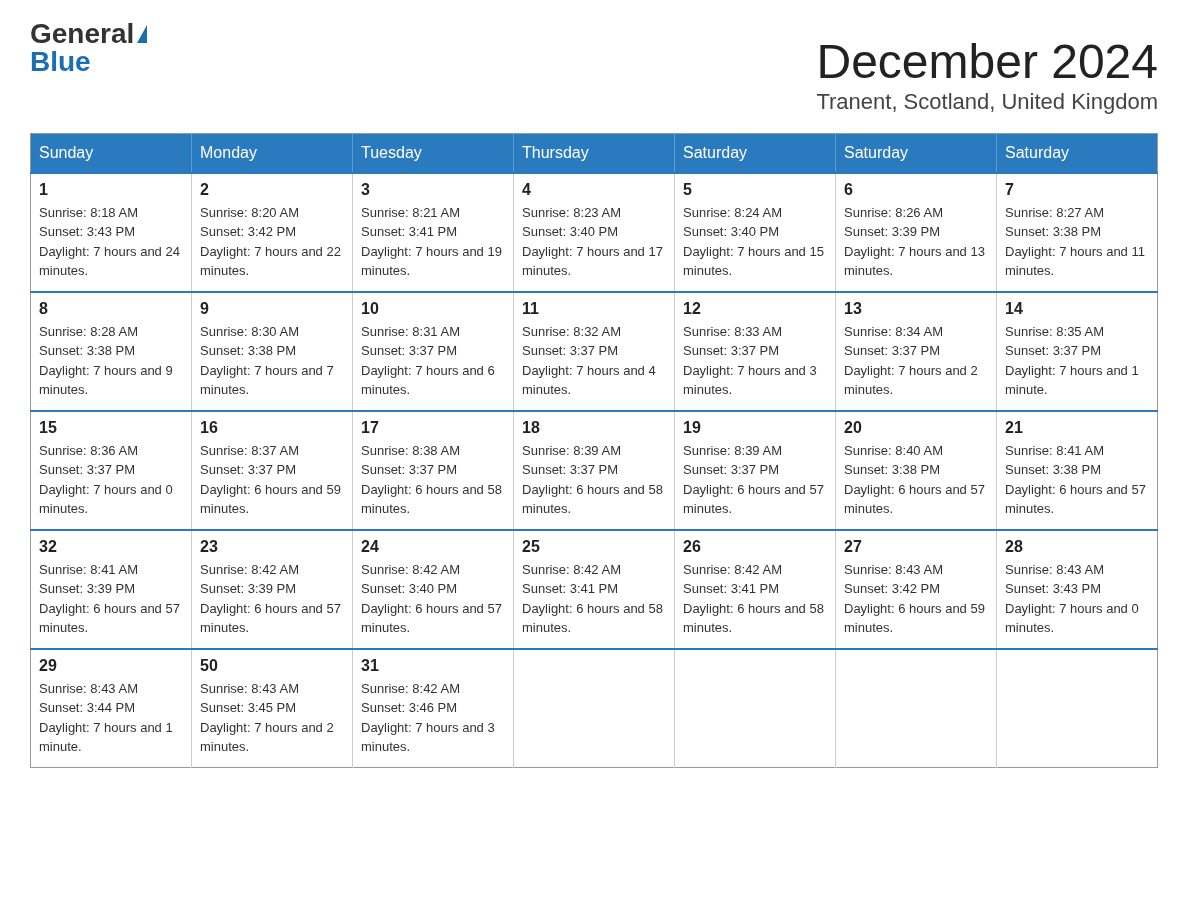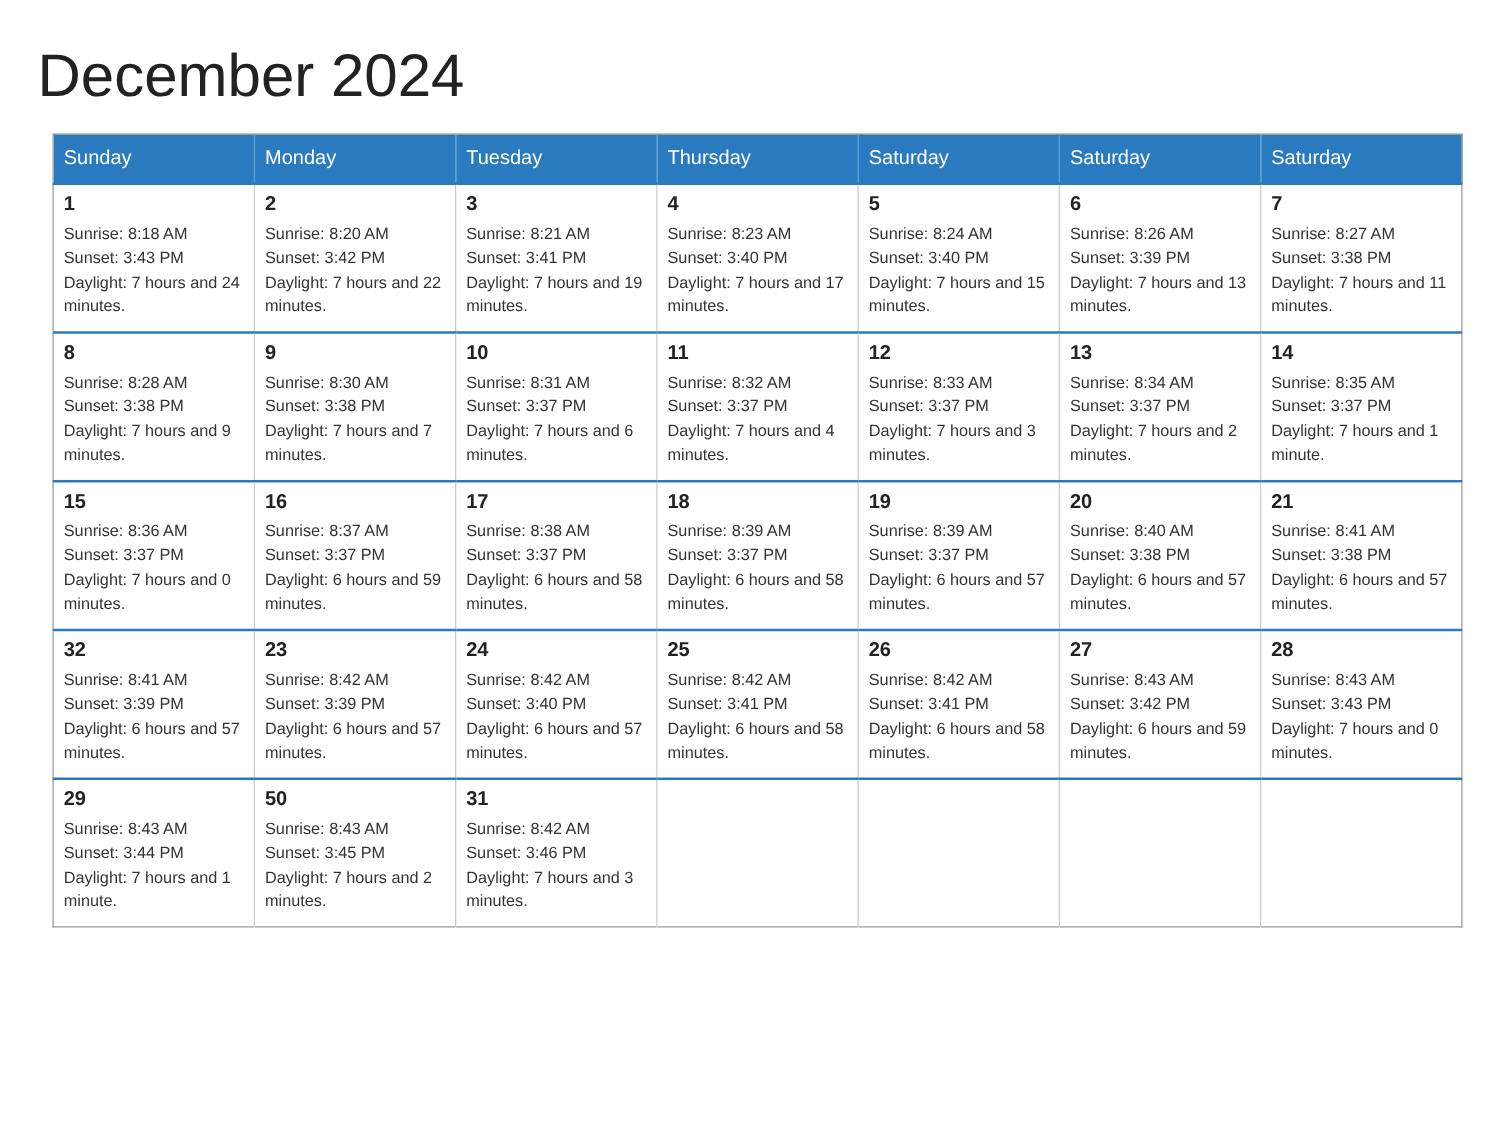--- a/index.html
+++ b/index.html
@@ -58,21 +58,20 @@
     }
     .location-title {
       font-size: 22px;
       color: #444;
       font-weight: normal;
     }
     .calendar {
       width: 100%;
       border-collapse: collapse;
       border: 1.5px solid #999;
-      margin-left: 12px;
     }
     .calendar thead tr th {
       background-color: #2a7abf;
       color: #fff;
       font-size: 16px;
       font-weight: normal;
       padding: 10px 8px;
       text-align: left;
       border-right: 1px solid #5a9ed4;
     }
@@ -108,22 +107,32 @@
       background: #fff;
     }
     .calendar tbody tr:last-child td {
       border-bottom: none;
     }
   </style>
 </head>
 <body>
 
 <div class="header">
+  <div class="logo">
+    <div class="logo-row">
+      <span class="logo-text-general">General</span>
+      <span class="logo-icon"></span>
+    </div>
+    <div class="logo-row">
+      <span class="logo-text-blue">Blue</span>
+    </div>
+  </div>
   <div class="title-section">
     <div class="month-title">December 2024</div>
+    <div class="location-title">Tranent, Scotland, United Kingdom</div>
   </div>
 </div>
 
 <table class="calendar">
   <thead>
     <tr>
     <th>Sunday</th>
         <th>Monday</th>
         <th>Tuesday</th>
         <th>Thursday</th>

